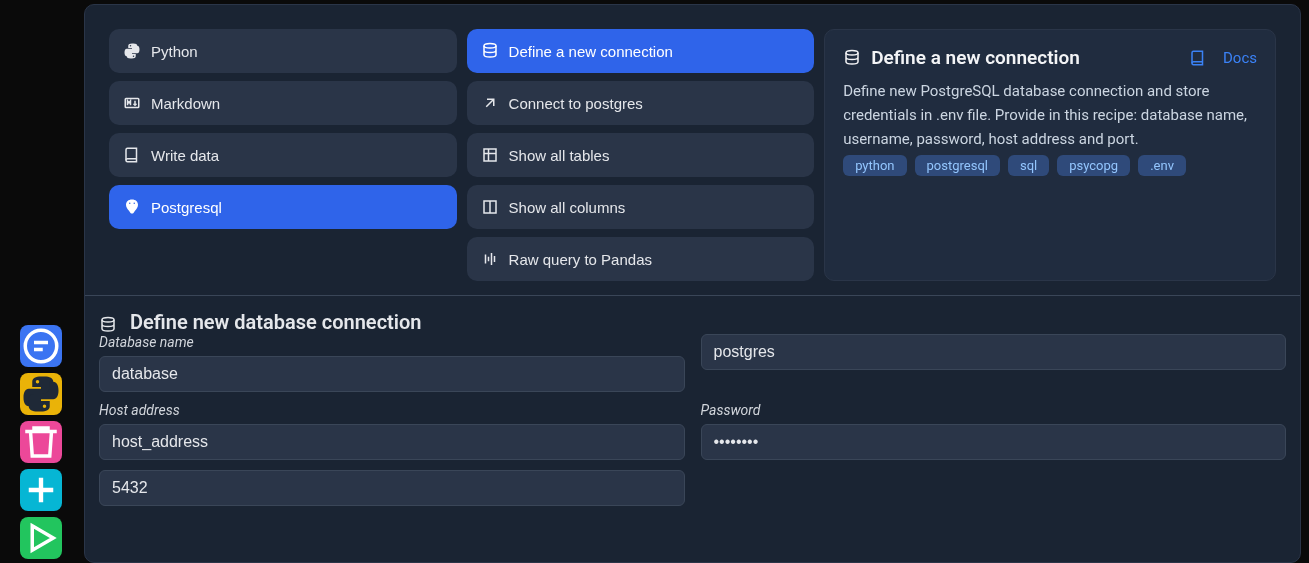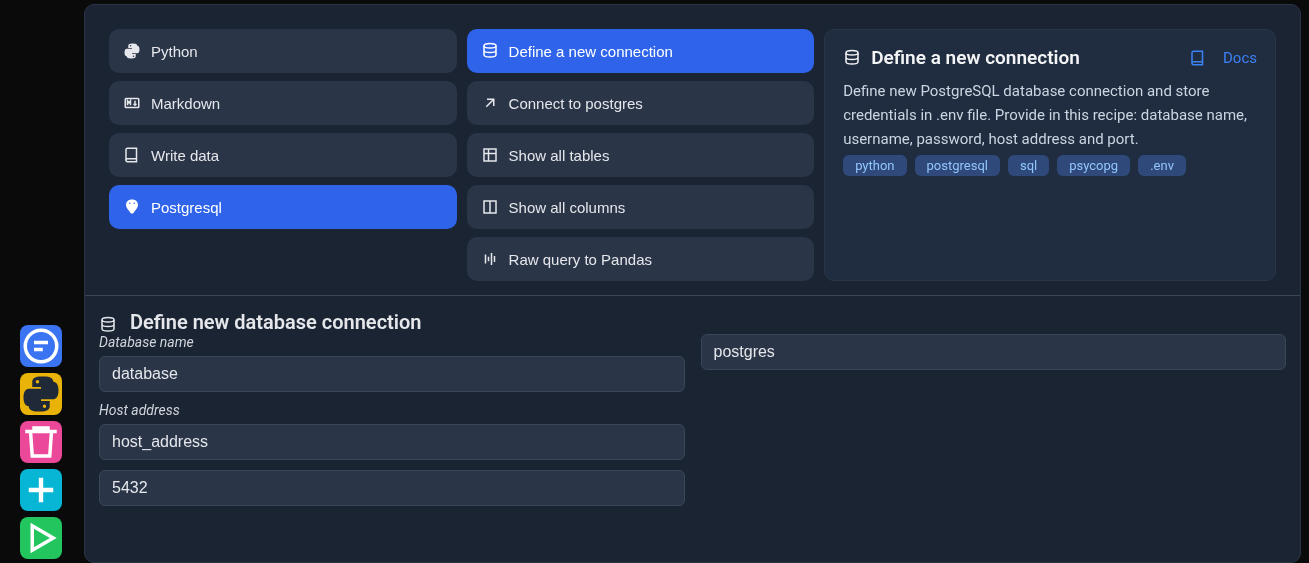--- a/index.html
+++ b/index.html
@@ -311,18 +311,22 @@
         <label class="form-label">Database name</label>
         <input class="form-input" value="database" style="">
       </div>
       <div class="form-group">
         <input class="form-input" value="postgres" style="">
       </div>
       <div class="form-group">
         <label class="form-label">Host address</label>
         <input class="form-input" value="host_address" style="">
       </div>
+      <div class="form-group">
+        <label class="form-label">Password</label>
+        <input class="form-input" type="text" value="••••••••" style="">
+      </div>
       <div class="form-group half">
         <input class="form-input" value="5432" style="">
       </div>
     </div>
   </div>
 </div>
 
 </body></html>

